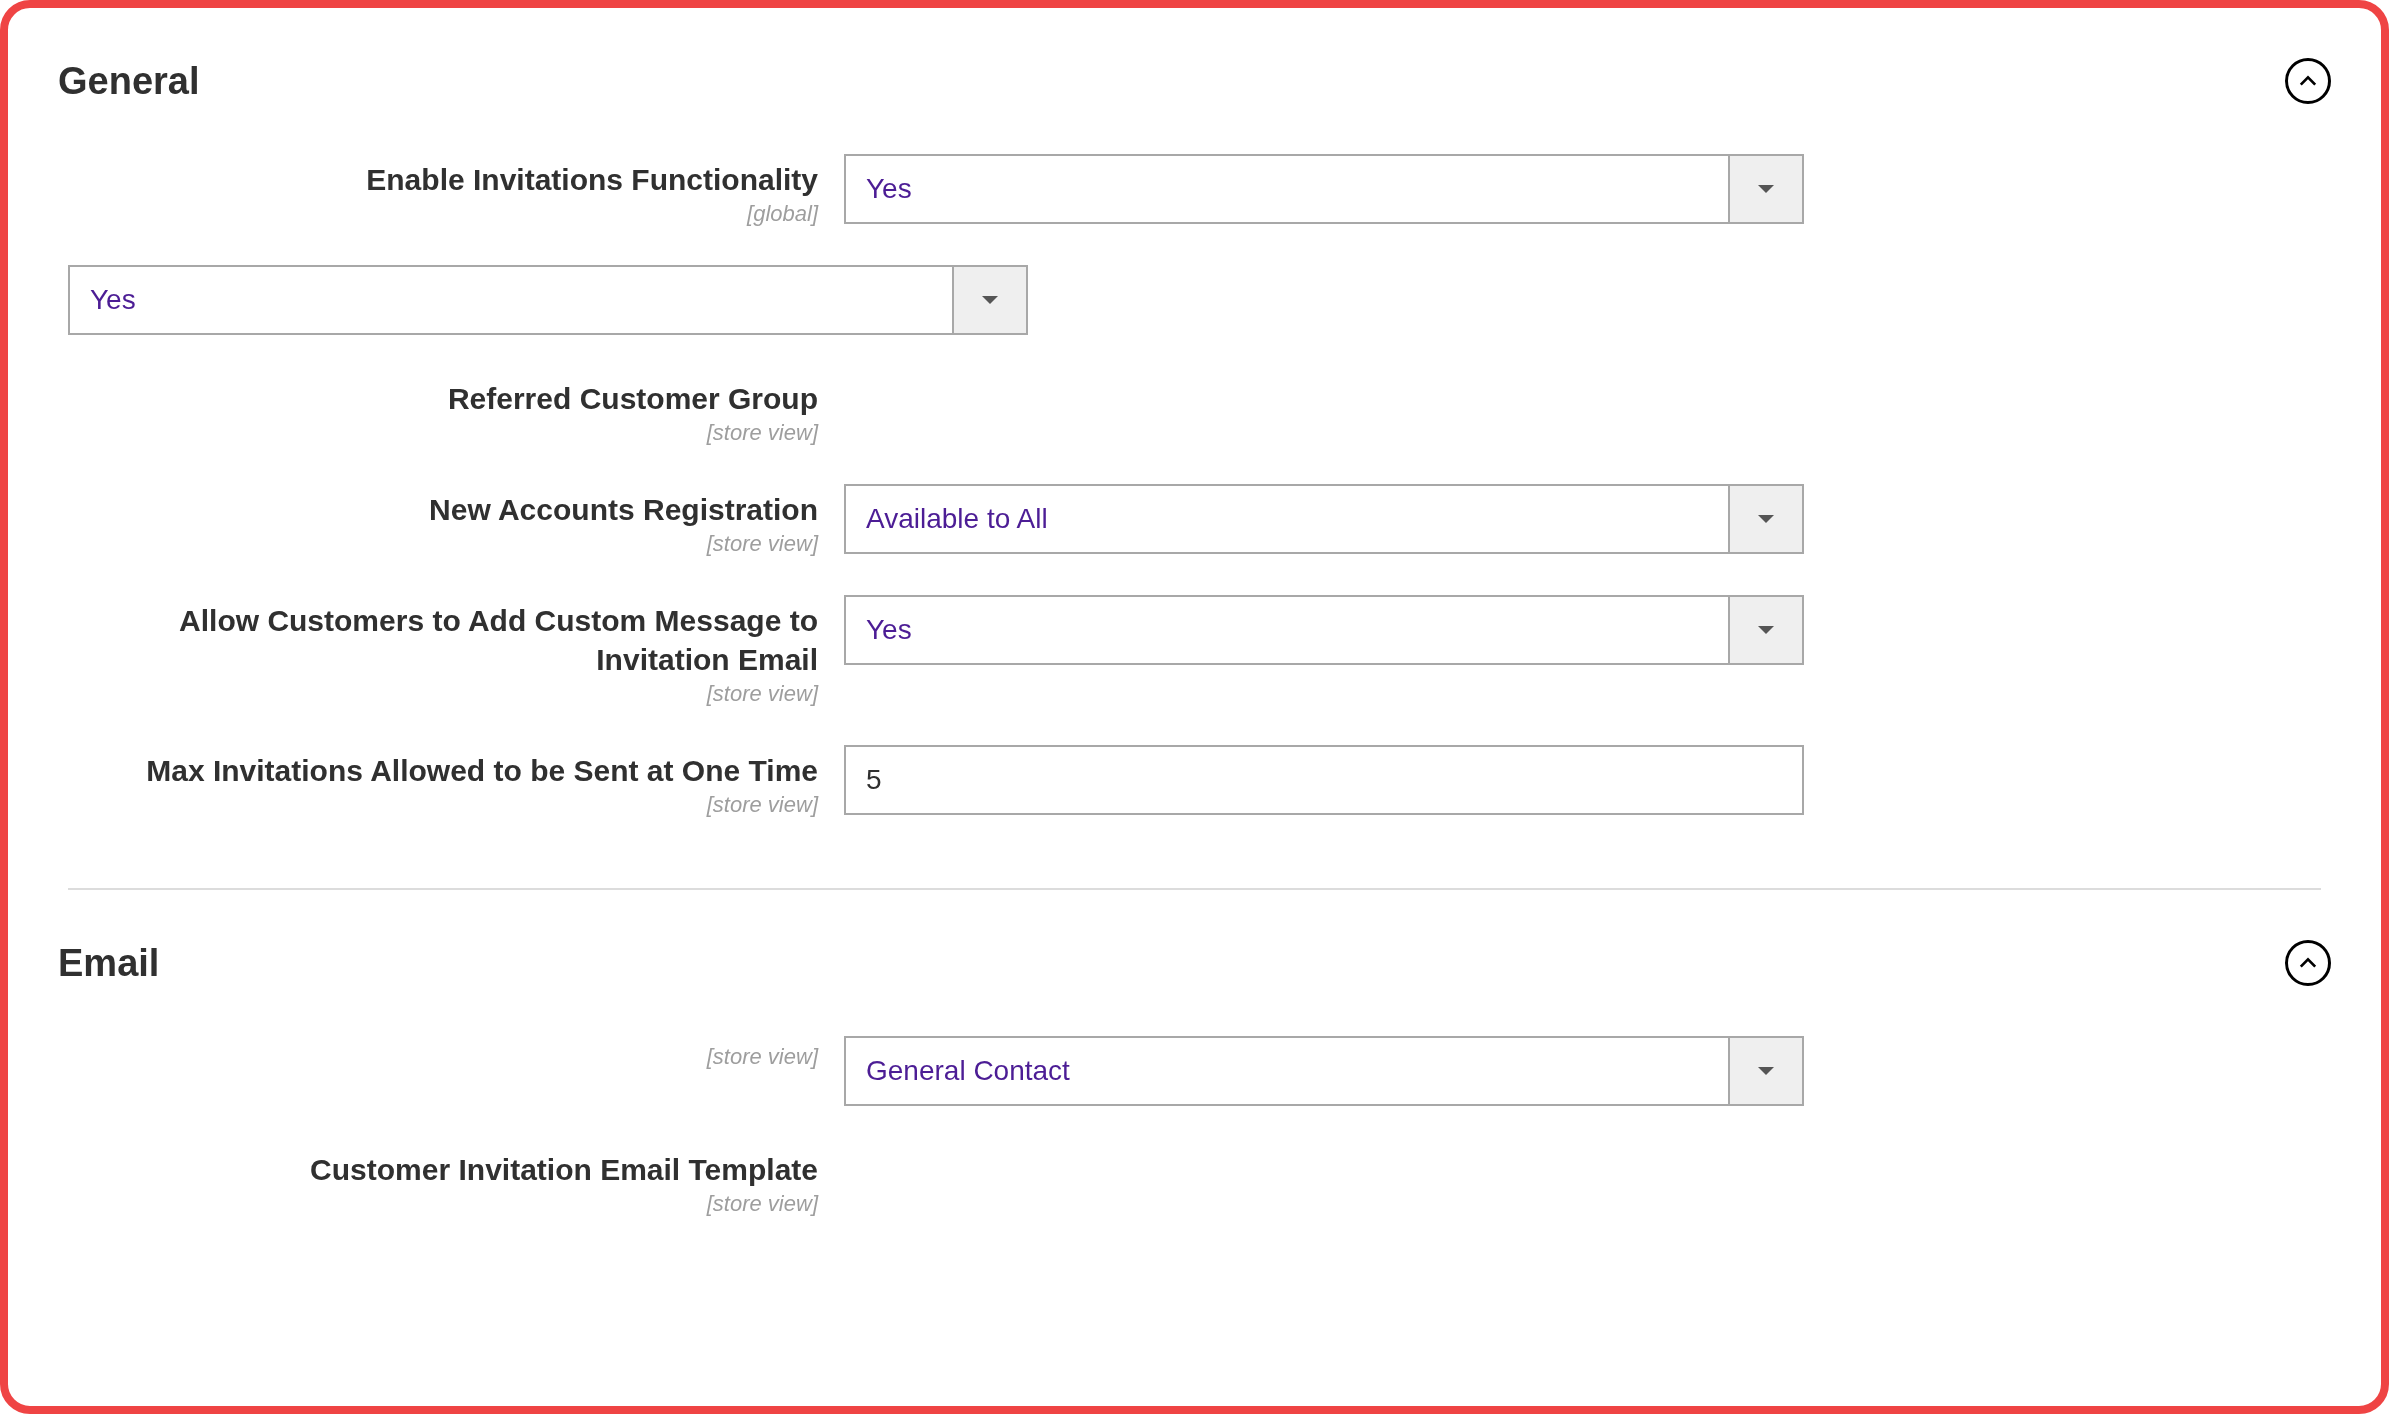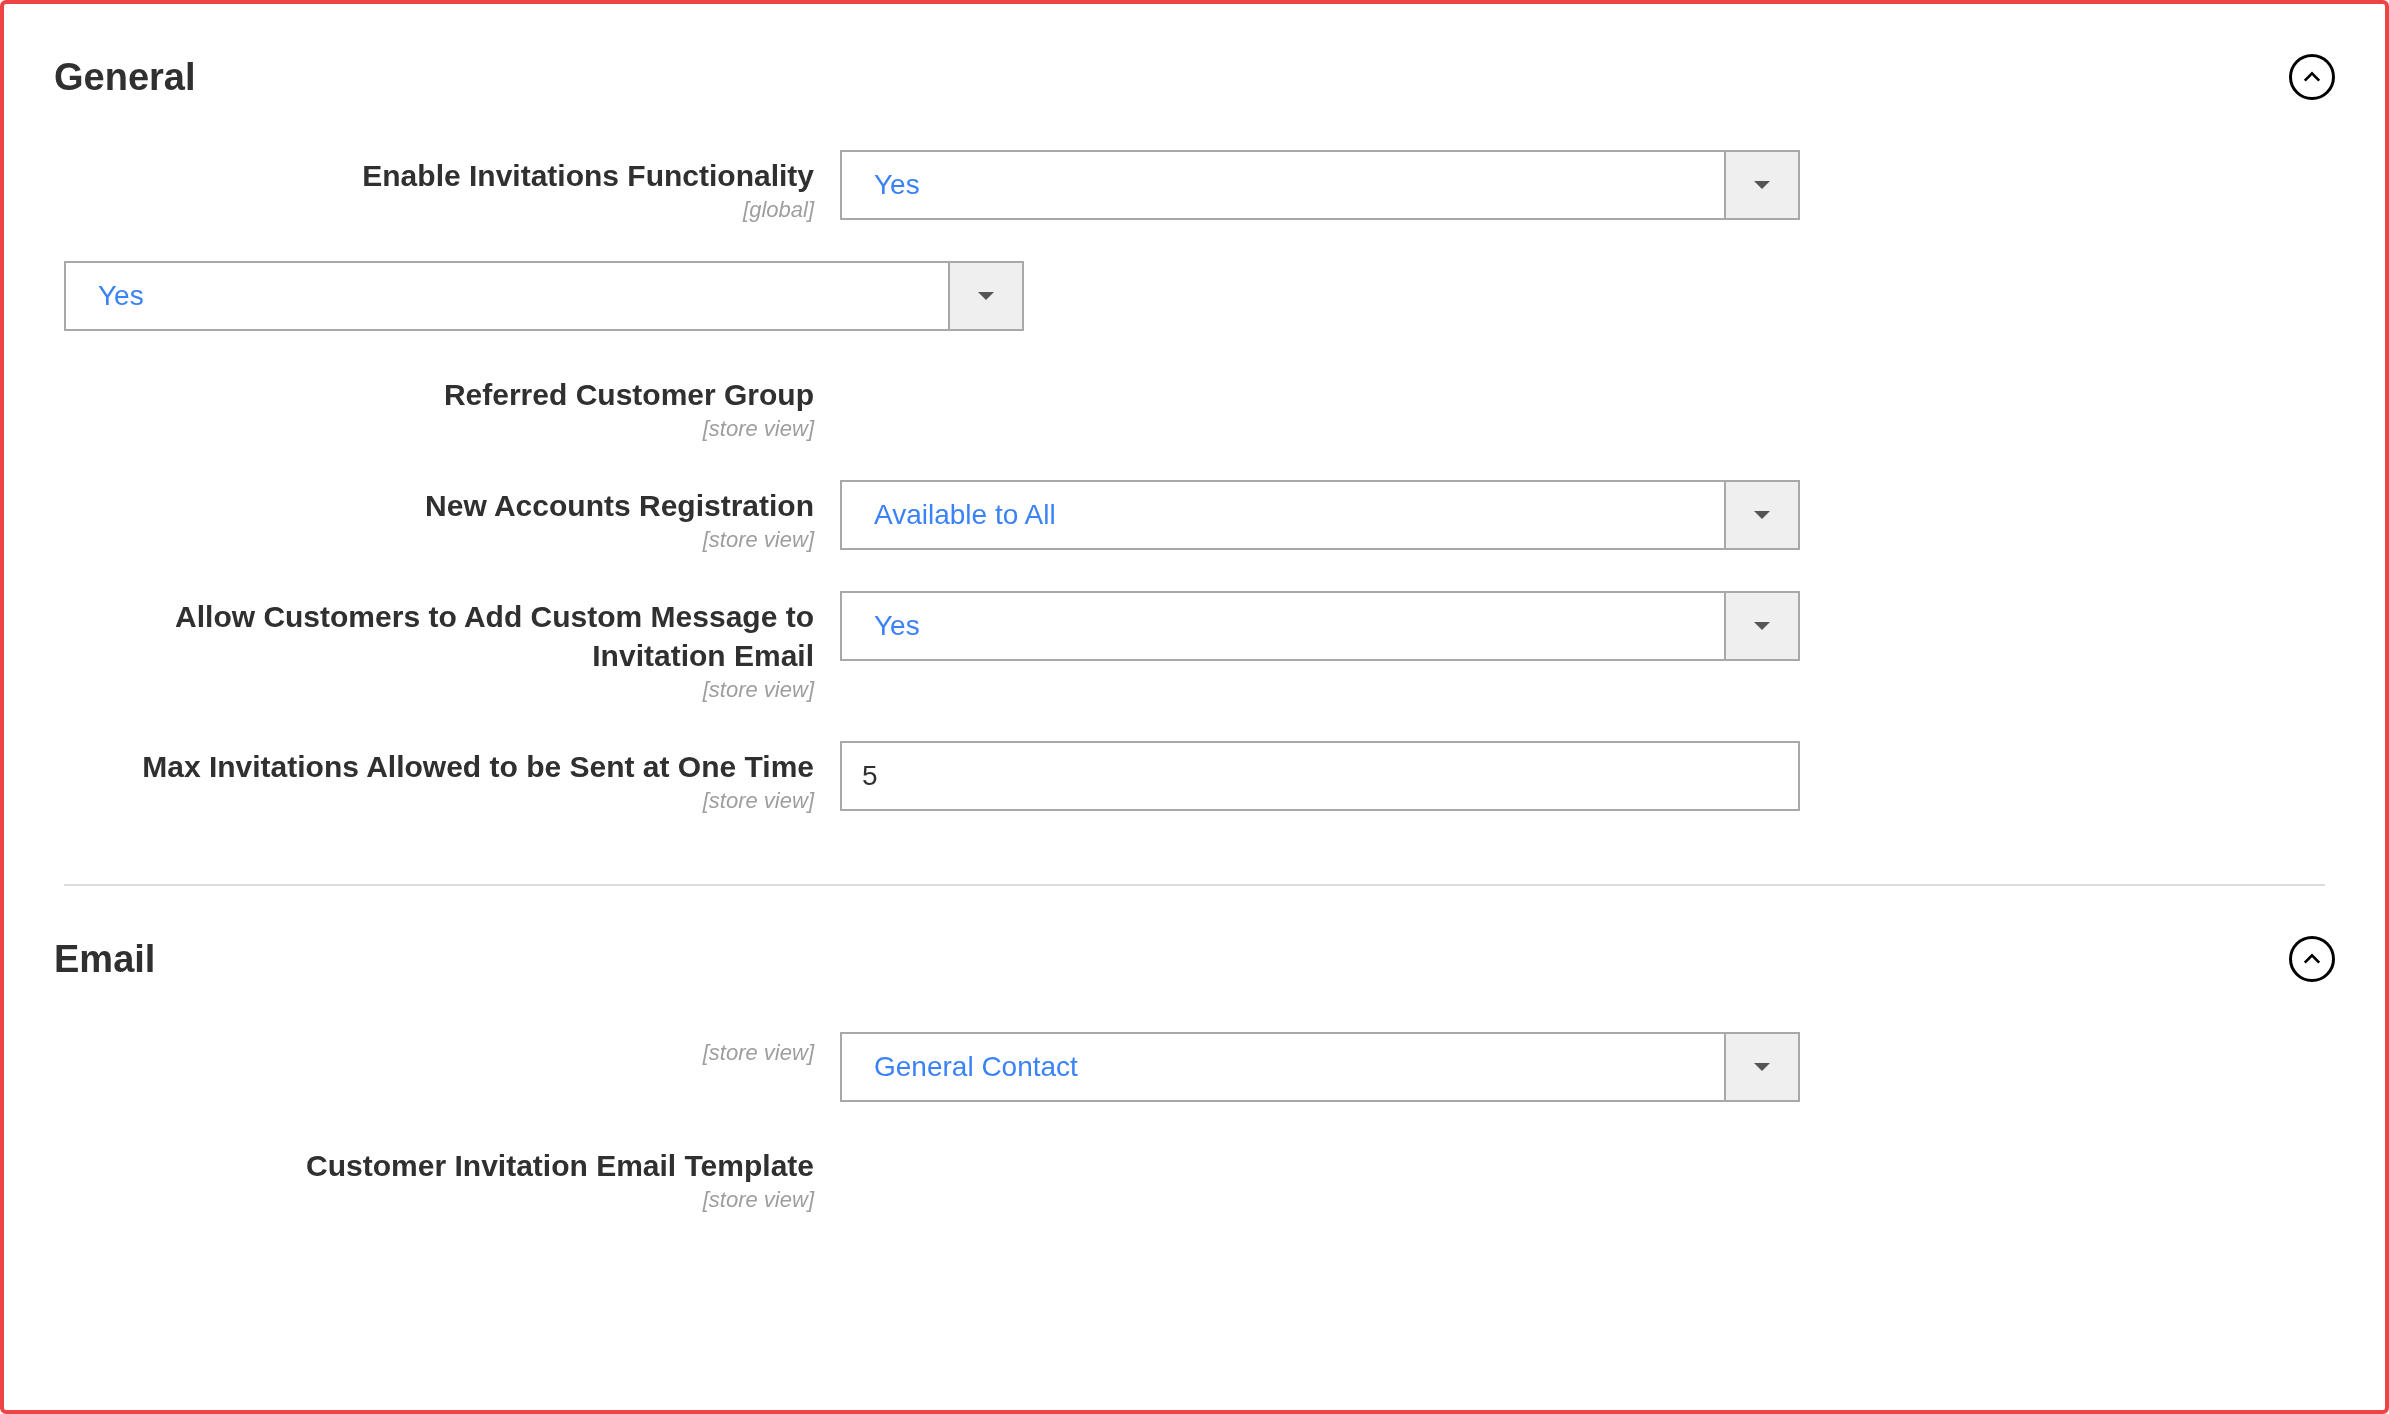--- a/index.html
+++ b/index.html
@@ -7,22 +7,22 @@
     padding: 0;
     background: #fff;
     font-family: -apple-system, BlinkMacSystemFont, "Segoe UI", Helvetica, Arial, sans-serif;
     color: #303030;
   }
   .window {
     box-sizing: border-box;
     width: 2389px;
     height: 1414px;
     transform-origin: top left;
-    border: 4px solid #ef4444;
-    border-radius: 6px;
+    border: 8px solid #ef4444;
+    border-radius: 30px;
     padding: 40px 40px 40px 40px;
   }
   .section {
     margin-bottom: 20px;
   }
   .section-header {
     display: flex;
     align-items: center;
     justify-content: space-between;
     padding: 10px 10px 30px 10px;
@@ -82,23 +82,23 @@
     height: 70px;
     border: 2px solid #a8a8a8;
     background: #fff;
     box-sizing: border-box;
     cursor: pointer;
   }
   .select-value {
     flex: 1;
     display: flex;
     align-items: center;
-    padding: 0 32px;
+    padding: 0 20px;
     font-size: 28px;
-    color: #3b82f6;
+    color: #4c1d95;
   }
   .select-arrow {
     width: 72px;
     border-left: 2px solid #a8a8a8;
     background: #efefef;
     display: flex;
     align-items: center;
     justify-content: center;
   }
   .select-arrow svg {

